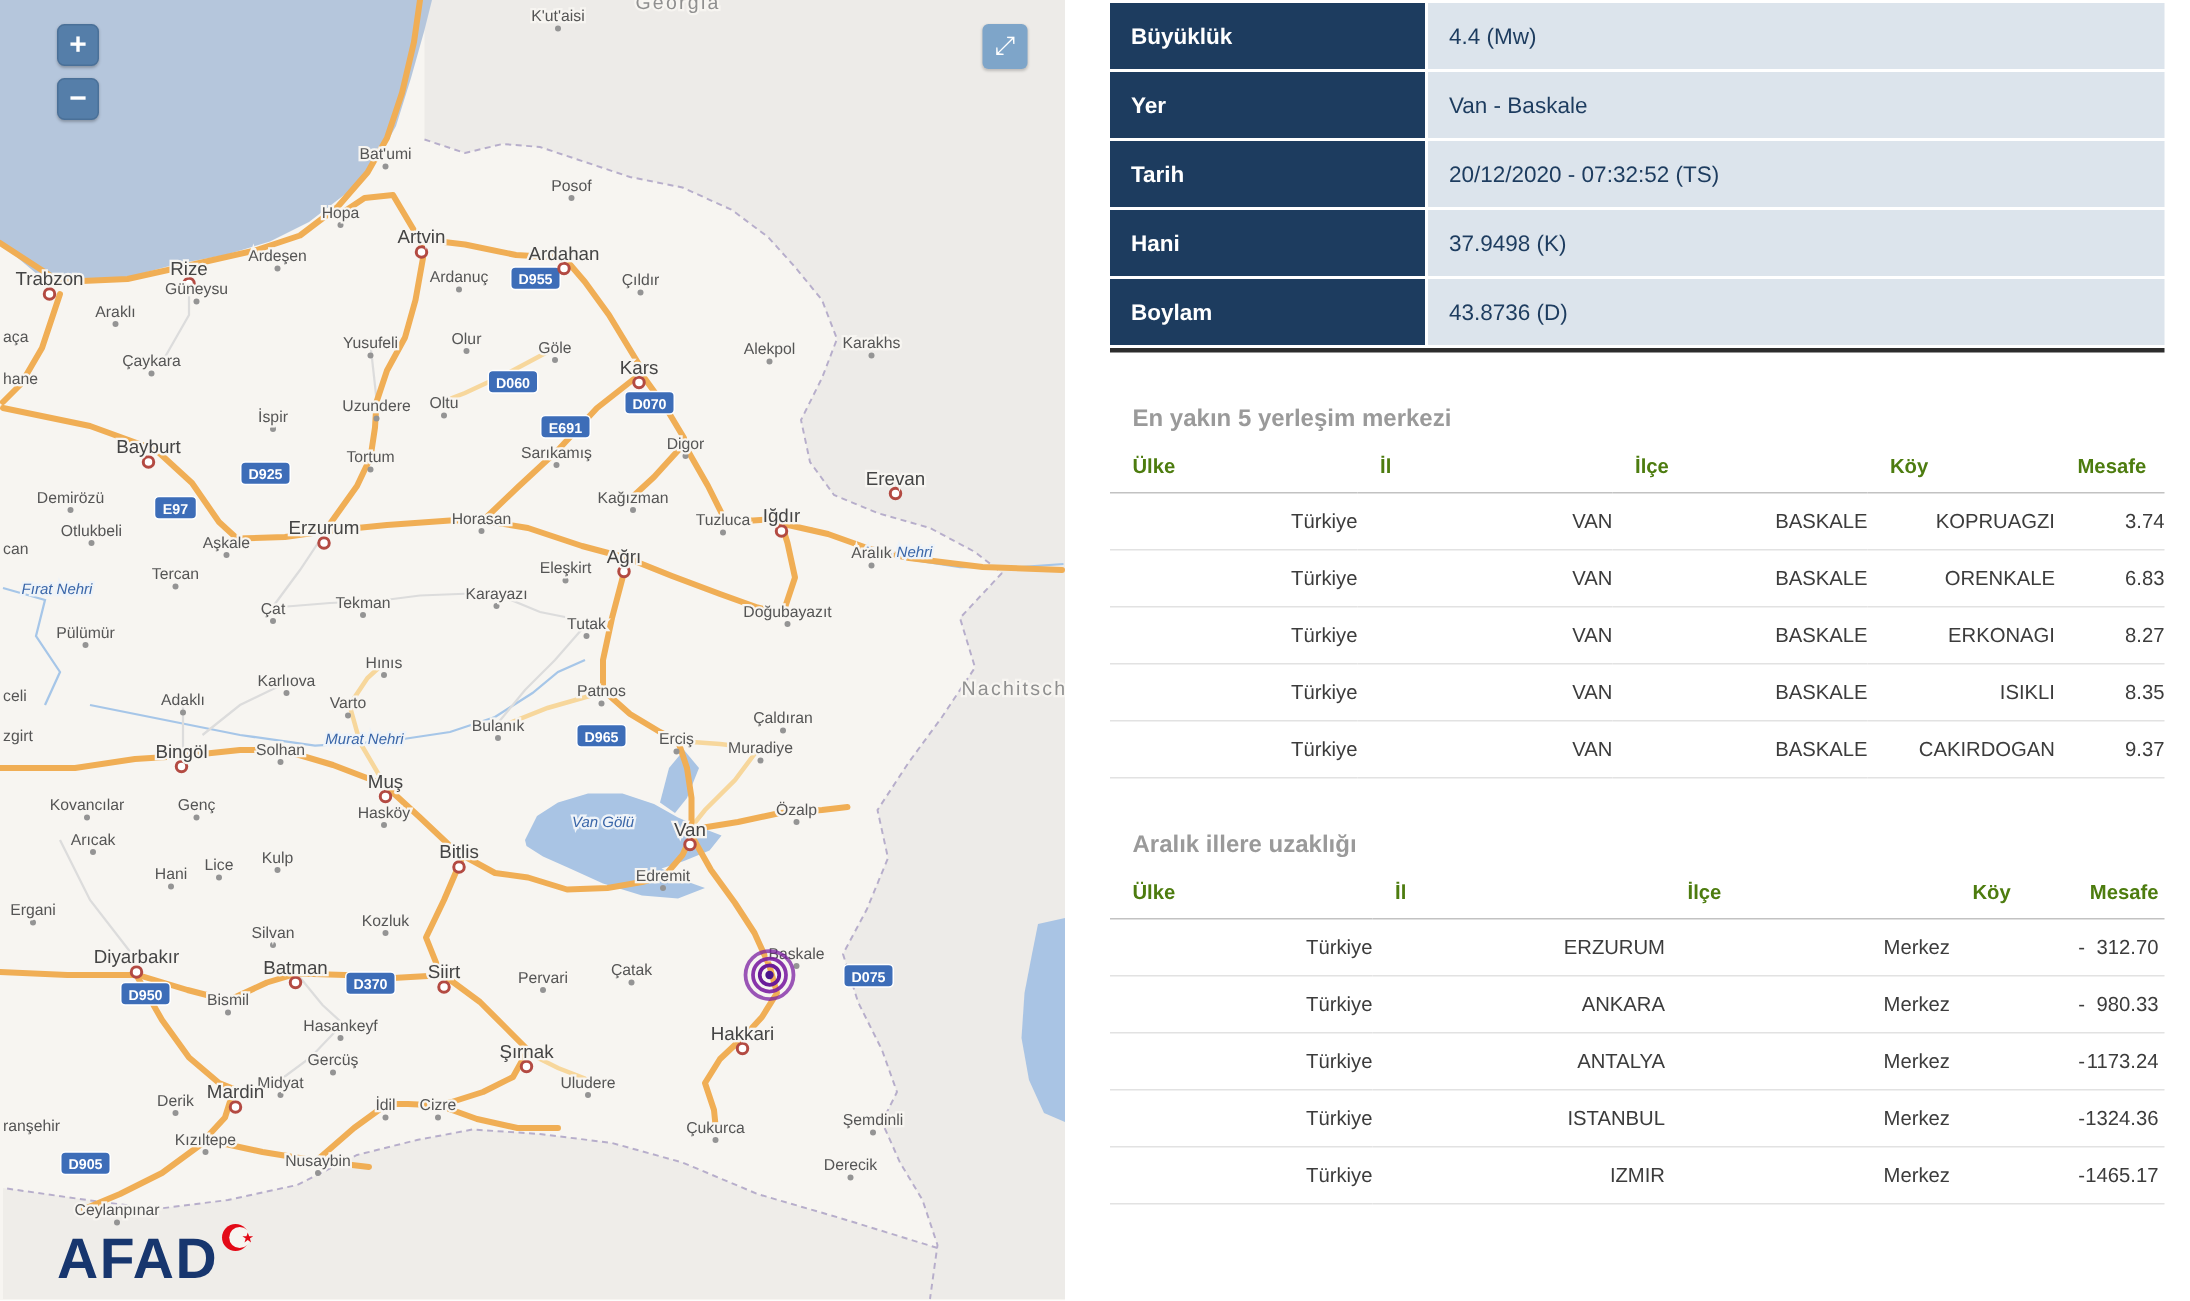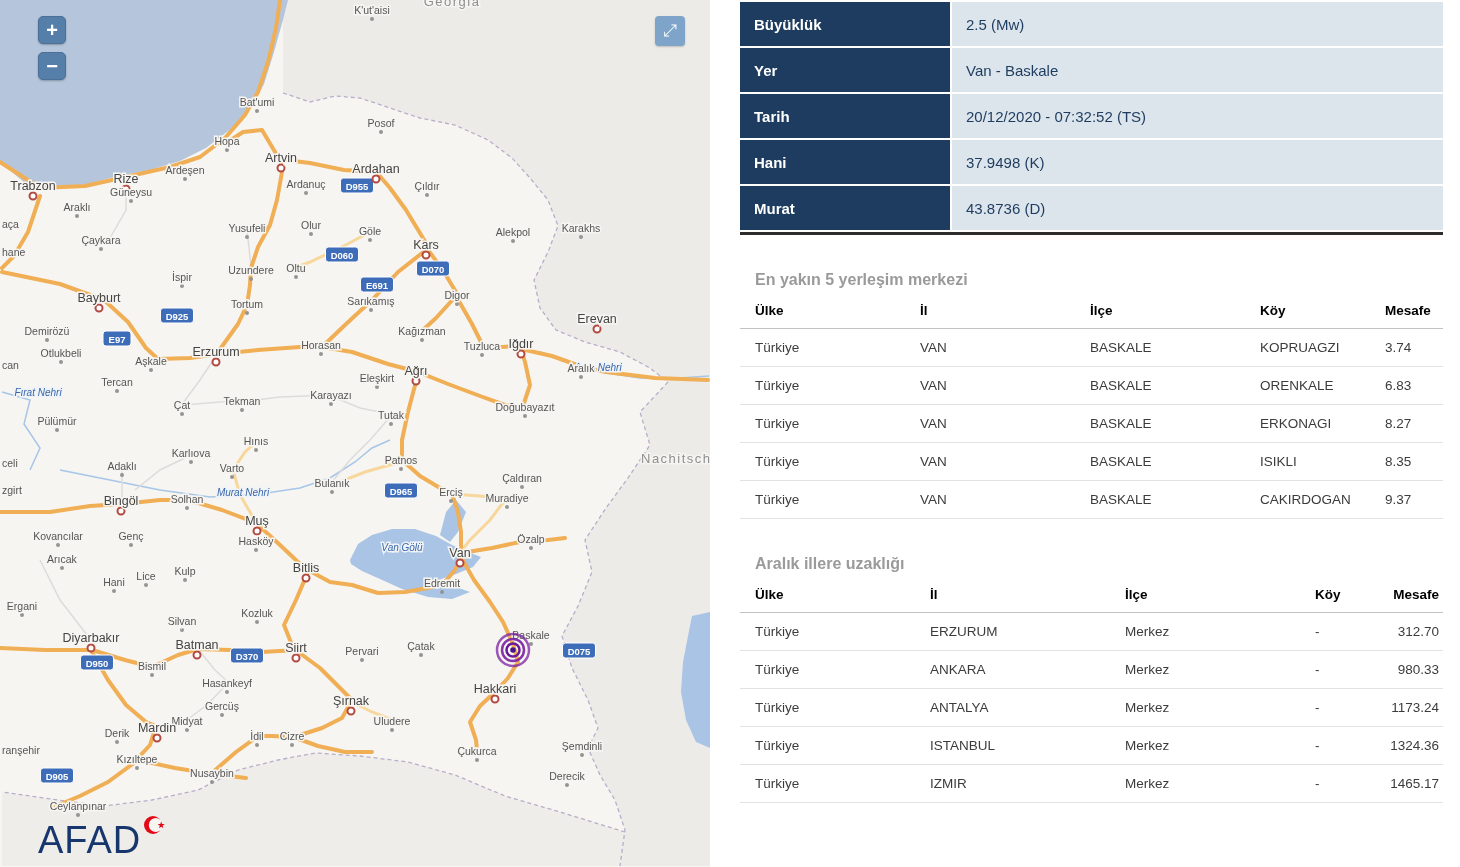--- a/index.html
+++ b/index.html
@@ -20,38 +20,38 @@
 
   .zoom-ctrl{position:absolute;left:38px;top:16px;display:flex;flex-direction:column;gap:8px}
   .zbtn{width:28px;height:28px;border-radius:5px;background:#557ea9;border:1px solid #4a7098;
     color:#fff;font-size:20px;font-weight:bold;line-height:26px;text-align:center;cursor:pointer;
     box-shadow:0 1px 2px rgba(0,0,0,.25)}
   .expand-btn{position:absolute;right:25px;top:16px;width:30px;height:30px;border-radius:4px;
     background:#7ea5c9;color:#fff;text-align:center;line-height:30px;font-size:17px;cursor:pointer;
     box-shadow:0 1px 2px rgba(0,0,0,.2)}
 
   .afad-logo{position:absolute;left:38px;bottom:8px;display:flex;align-items:flex-start}
-  .afad-text{font-size:38px;font-weight:normal;color:#17366e;letter-spacing:1px;line-height:1}
+  .afad-text{font-size:38px;font-weight:bold;color:#17366e;letter-spacing:1px;line-height:1}
   .afad-logo svg{margin:-8px 0 0 2px}
 
   
   .right-panel{flex:1;padding:0 17px 16px 30px;background:#fff;overflow:hidden}
 
   .detail-wrap{border-bottom:3px solid #2d2d2d}
   .detail-table{width:100%;border-collapse:separate;border-spacing:0 2px}
   .detail-table th.dlabel{width:212px;background:#1d3c5f;color:#fff;font-size:15px;font-weight:bold;
     text-align:left;padding-left:14px;height:44px;vertical-align:middle;border-right:2px solid #fff}
   .detail-table td.dvalue{background:#dce4ec;color:#1d3c5f;font-size:15px;
     padding-left:14px;height:44px;vertical-align:middle}
 
   .section-title{font-size:16px;color:#9a9a9a;font-weight:bold;margin:36px 0 4px 15px}
   .data-table{width:100%;border-collapse:collapse;table-layout:fixed}
-  .data-table th{font-size:13.5px;font-weight:bold;color:#000000;text-align:left;
+  .data-table th{font-size:13.5px;font-weight:bold;color:#4d7c0f;text-align:left;
     padding:10px 0 10px 15px;border-bottom:1px solid #c2c2c2}
-  .data-table td{font-size:13.5px;color:#3c3c3c;text-align:left;
+  .data-table td{font-size:13.5px;color:#3c3c3c;text-align:right;
     padding:11px 0 11px 15px;border-bottom:1px solid #e2e2e2;white-space:nowrap;overflow:hidden}
   .t-major th:last-child,.t-major td:last-child{text-align:right;padding-right:4px;padding-left:0}
 </style>
 </head>
 <body>
 
 <div class="app">
 
   <div class="map-panel">
     <svg id="map-svg" width="710" height="867" viewBox="0 0 710 867">
@@ -390,36 +390,36 @@
     </div>
   </div>
 
   <div class="right-panel">
 
     <div class="detail-wrap">
       <table class="detail-table">
         <tbody id="detail-body">
             <tr>
               <th class="dlabel">Büyüklük</th>
-              <td class="dvalue">2.5 (Mw)</td>
+              <td class="dvalue">4.4 (Mw)</td>
             </tr>
             <tr>
               <th class="dlabel">Yer</th>
               <td class="dvalue">Van - Baskale</td>
             </tr>
             <tr>
               <th class="dlabel">Tarih</th>
               <td class="dvalue">20/12/2020 - 07:32:52 (TS)</td>
             </tr>
             <tr>
               <th class="dlabel">Hani</th>
               <td class="dvalue">37.9498 (K)</td>
             </tr>
             <tr>
-              <th class="dlabel">Murat</th>
+              <th class="dlabel">Boylam</th>
               <td class="dvalue">43.8736 (D)</td>
             </tr>
           </tbody>
       </table>
     </div>
 
     <h3 class="section-title">En yakın 5 yerleşim merkezi</h3>
     <table class="data-table t-nearest" id="nearest-table">
       <colgroup>
           <col style="width:165px">

